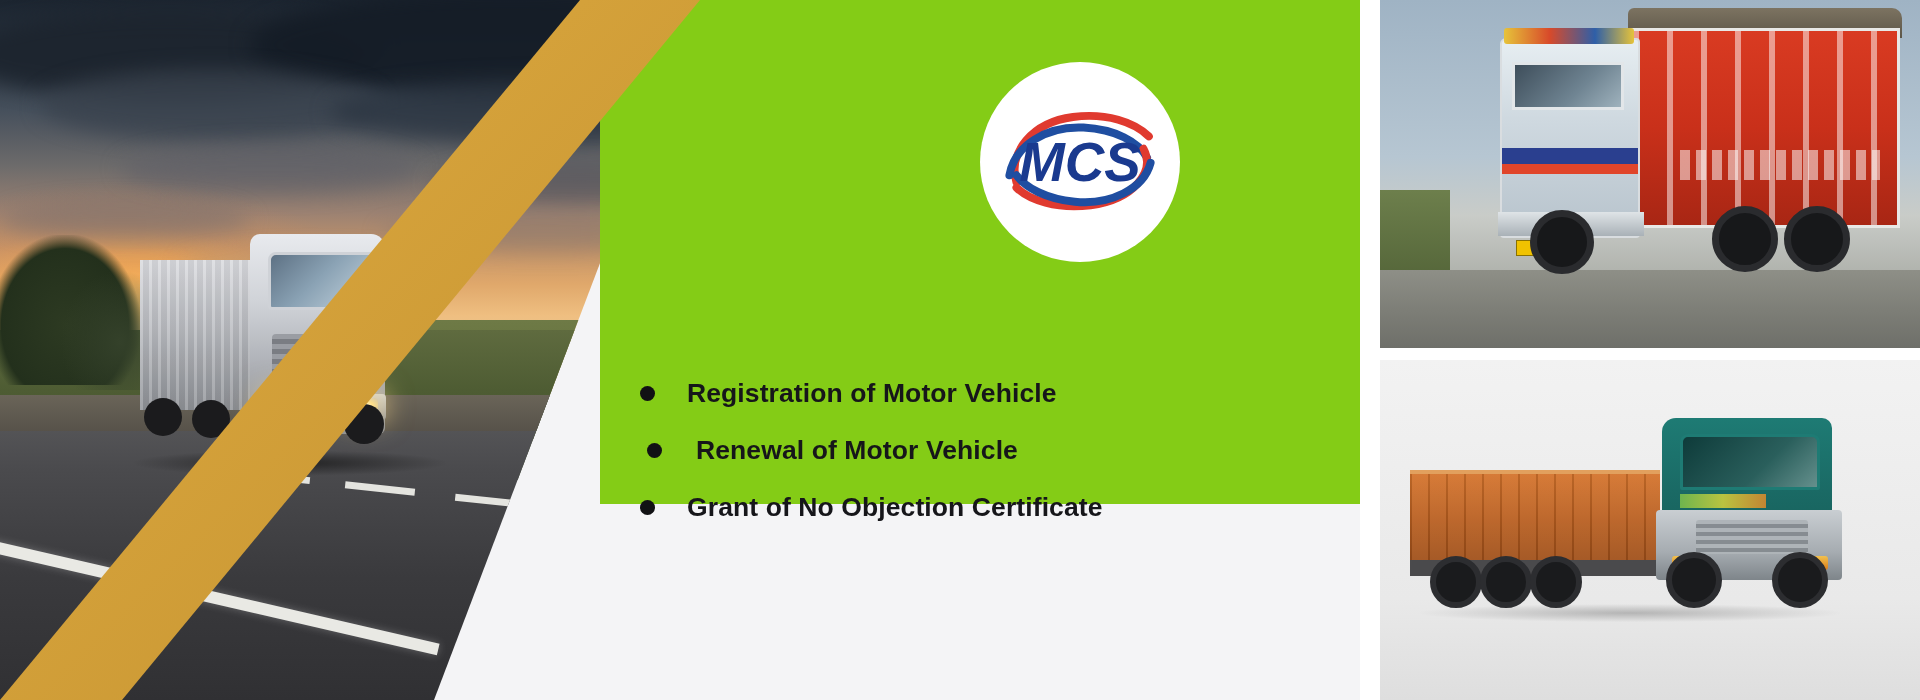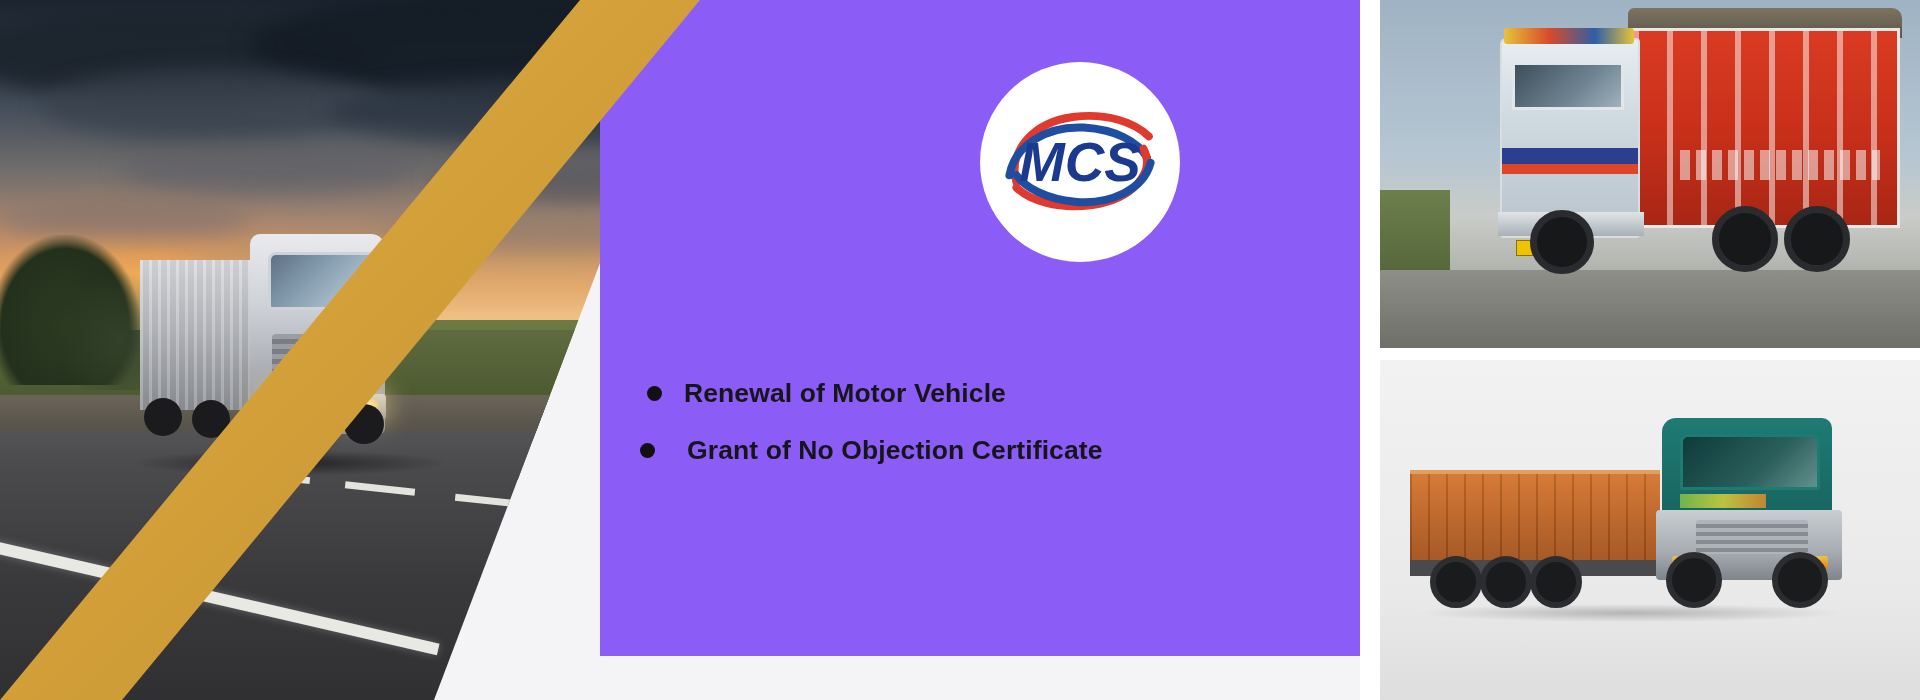--- a/index.html
+++ b/index.html
@@ -163,22 +163,22 @@
     width: 760px; height: 700px;
     background: linear-gradient(135deg, #e0aa3e 0%, #d4a13a 40%, #c08f2e 100%);
     clip-path: polygon(580px 0, 700px 0, 122px 700px, 0 700px);
     z-index: 3;
   }
 
   
   .center {
     position: absolute;
     left: 600px; top: 0;
-    width: 760px; height: 656px;
-    background: #8b5cf6;
+    width: 760px; height: 504px;
+    background: #84cc16;
     z-index: 2;
   }
   .logo-wrap {
     position: absolute;
     left: 380px; top: 62px;
     width: 200px; height: 200px;
     background: #ffffff;
     border-radius: 50%;
     display: flex; align-items: center; justify-content: center;
   }
@@ -206,21 +206,21 @@
     font-weight: bold;
     color: #16161a;
     letter-spacing: 0.1px;
     white-space: nowrap;
   }
   .row-0 .bullet-dot { margin-left: 0px; }
   .row-0 .bullet-text { margin-left: 22px; }
   .row-1 .bullet-dot { margin-left: 0px; }
   .row-1 .bullet-text { margin-left: 25px; }
   .row-2 .bullet-dot { margin-left: 7px; }
-  .row-2 .bullet-text { margin-left: 12px; }
+  .row-2 .bullet-text { margin-left: 24px; }
   .row-3 .bullet-dot { margin-left: 0px; }
   .row-3 .bullet-text { margin-left: 22px; }
 
   
   .right-col {
     position: absolute;
     left: 1360px; top: 0;
     width: 560px; height: 700px;
     background: #ffffff;
   }
@@ -407,20 +407,24 @@
       <svg class="logo-svg" viewBox="0 0 200 170">
         <path d="M28 108 C18 74, 46 40, 92 34 C130 29, 162 40, 178 56" fill="none" stroke="#e03a2f" stroke-width="9" stroke-linecap="round"></path>
         <path d="M20 100 C26 66, 62 44, 104 46 C140 48, 166 62, 176 80" fill="none" stroke="#1f4ea1" stroke-width="9" stroke-linecap="round"></path>
         <path d="M172 70 C186 96, 160 128, 112 134 C74 139, 42 128, 28 114" fill="none" stroke="#e03a2f" stroke-width="9" stroke-linecap="round"></path>
         <path d="M180 86 C172 116, 134 134, 94 130 C62 127, 38 114, 28 100" fill="none" stroke="#1f4ea1" stroke-width="9" stroke-linecap="round"></path>
         <text x="100" y="107" text-anchor="middle" font-family="Liberation Sans, sans-serif" font-size="62" font-weight="bold" font-style="italic" fill="#1a3a8f">MCS</text>
       </svg>
     </div>
 
     <div class="bullet-list">
+      <div class="bullet-row row-0">
+        <span class="bullet-dot"></span>
+        <span class="bullet-text">Registration of Motor Vehicle</span>
+      </div>
       <div class="bullet-row row-2">
         <span class="bullet-dot"></span>
         <span class="bullet-text">Renewal of Motor Vehicle</span>
       </div>
       <div class="bullet-row row-3">
         <span class="bullet-dot"></span>
         <span class="bullet-text">Grant of No Objection Certificate</span>
       </div>
     </div>
 

